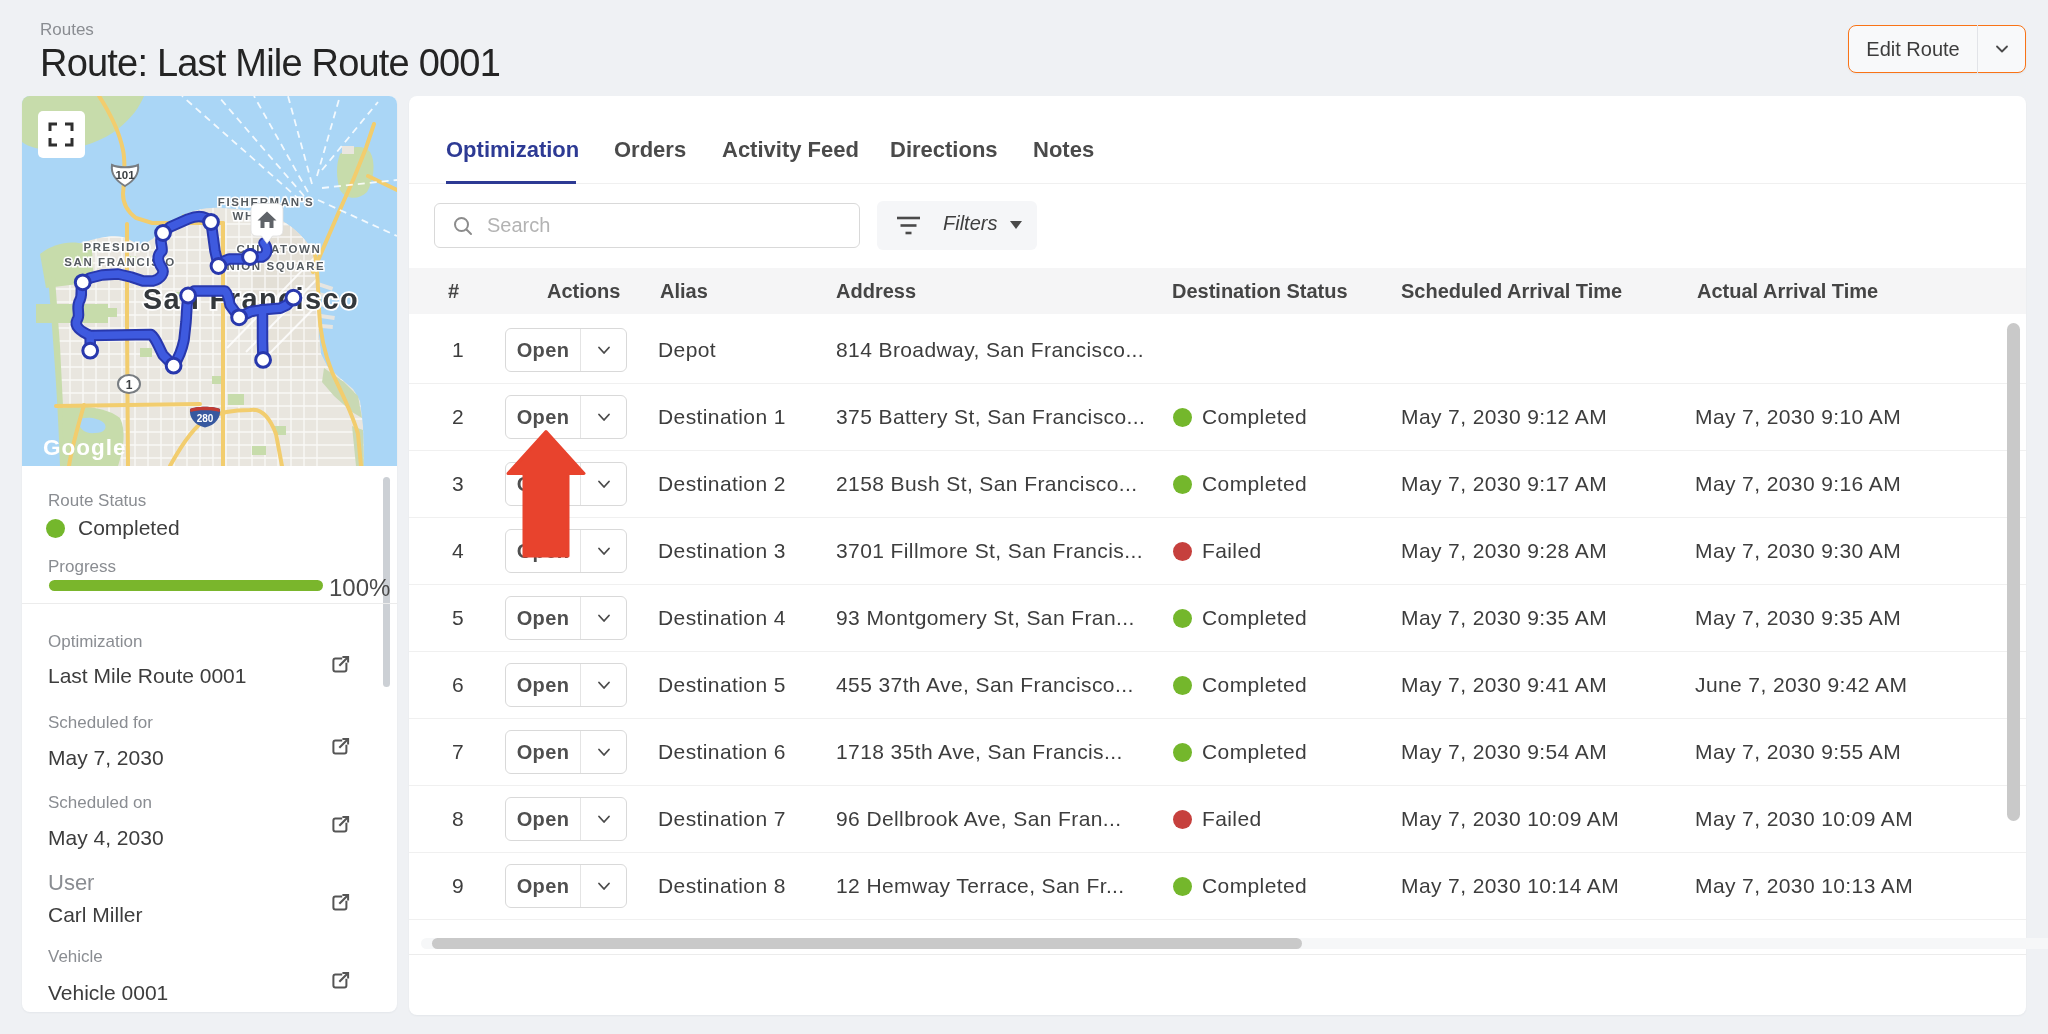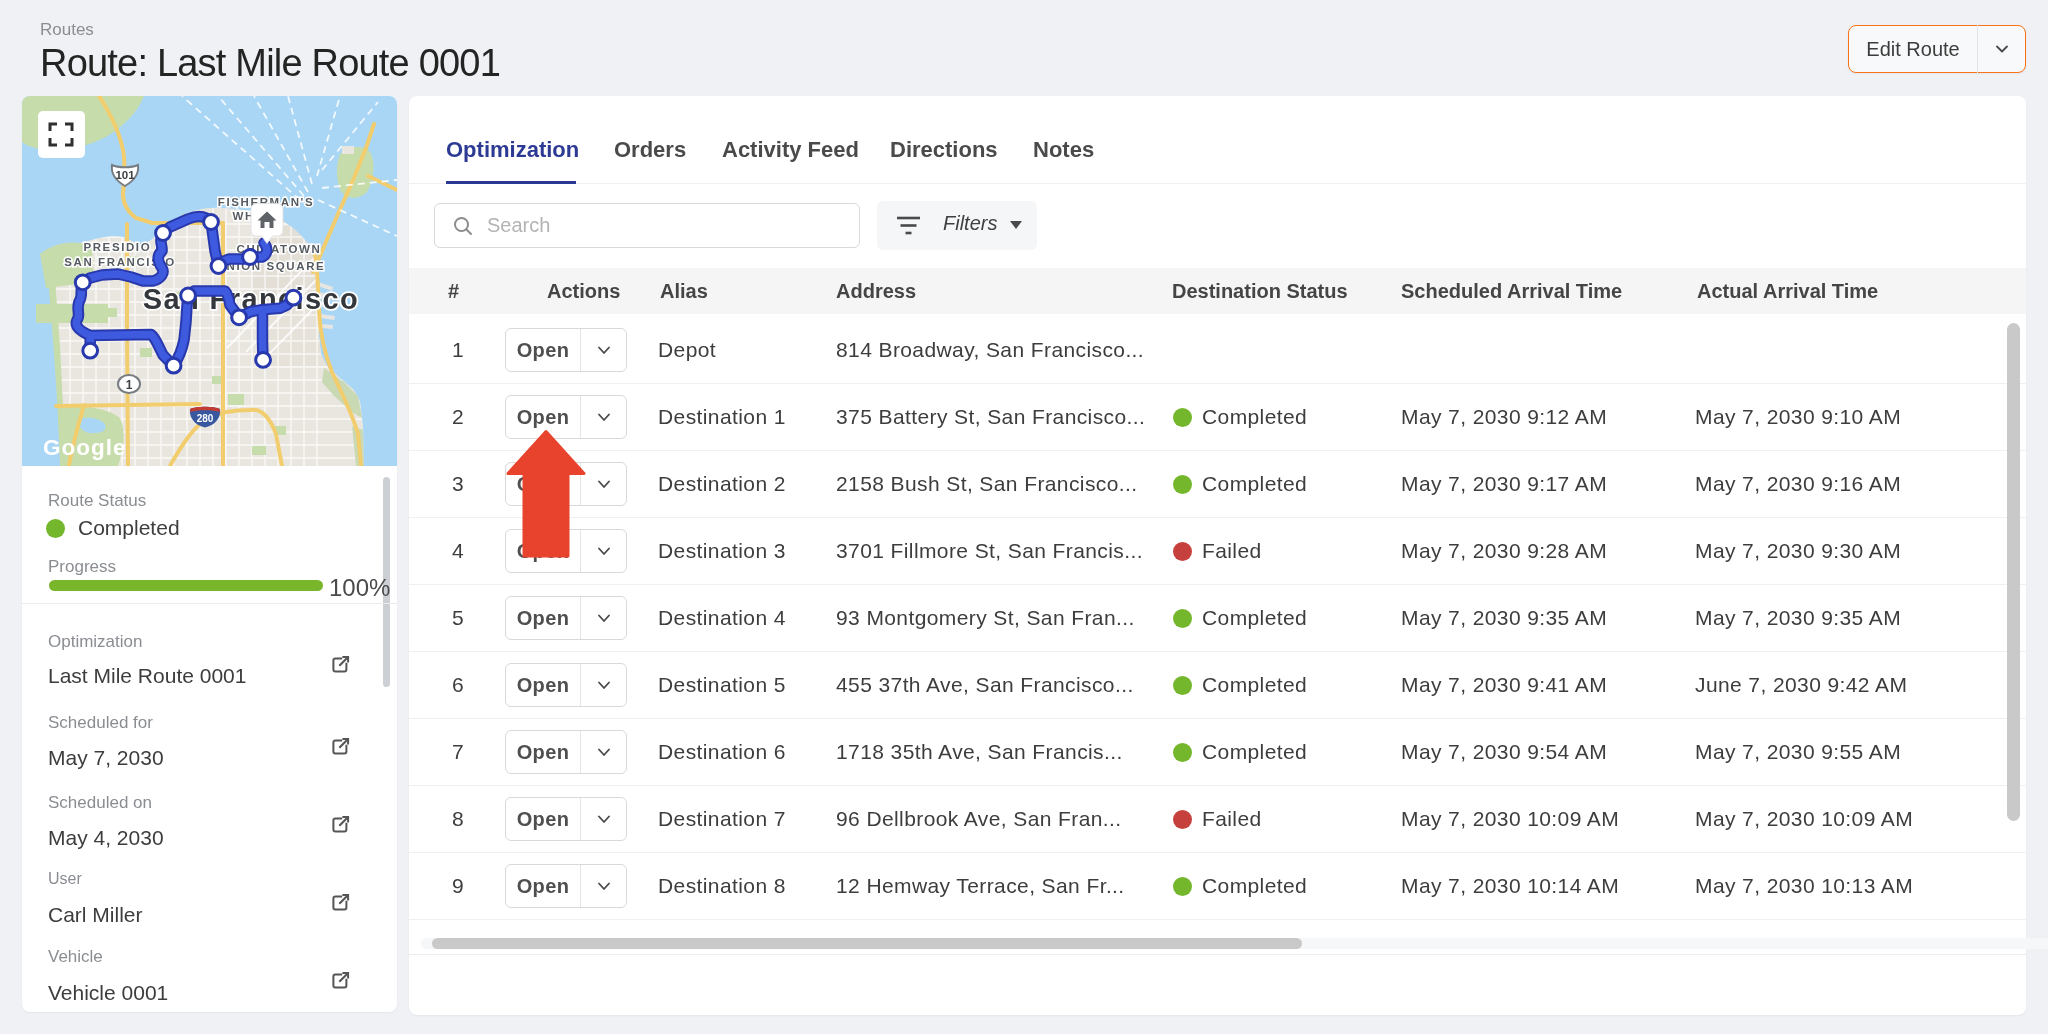--- a/index.html
+++ b/index.html
@@ -237,21 +237,21 @@
     </svg>
 
   <div class="abs" style="left:26px; top:327px; color:#8a8d92; font-size:17px;">Scheduled on</div>
   <div class="abs" style="left:26px; top:360px; font-size:21px; color:#3d3d3d;">May 4, 2030</div>
   <svg class="abs lnk" style="left:308px; top:349px;" viewBox="0 0 20 20">
       <path d="M12.2 3.6 H5.4 C4.2 3.6 3.4 4.4 3.4 5.6 V14.6 C3.4 15.8 4.2 16.6 5.4 16.6 H14.4 C15.6 16.6 16.4 15.8 16.4 14.6 V7.8" fill="none" stroke="#555" stroke-width="2"></path>
       <path d="M12.4 1.9 H18.1 V7.6" fill="none" stroke="#555" stroke-width="2"></path>
       <line x1="9.3" y1="10.7" x2="17.6" y2="2.4" stroke="#555" stroke-width="2.1"></line>
     </svg>
 
-  <div class="abs" style="left:26px; top:404px; color:#8a8d92; font-size:16px;">User</div>
+  <div class="abs" style="left:26px; top:404px; color:#8a8d92; font-size:22px;">User</div>
   <div class="abs" style="left:26px; top:437px; font-size:21px; color:#3d3d3d;">Carl Miller</div>
   <svg class="abs lnk" style="left:308px; top:427px;" viewBox="0 0 20 20">
       <path d="M12.2 3.6 H5.4 C4.2 3.6 3.4 4.4 3.4 5.6 V14.6 C3.4 15.8 4.2 16.6 5.4 16.6 H14.4 C15.6 16.6 16.4 15.8 16.4 14.6 V7.8" fill="none" stroke="#555" stroke-width="2"></path>
       <path d="M12.4 1.9 H18.1 V7.6" fill="none" stroke="#555" stroke-width="2"></path>
       <line x1="9.3" y1="10.7" x2="17.6" y2="2.4" stroke="#555" stroke-width="2.1"></line>
     </svg>
 
   <div class="abs" style="left:26px; top:481px; color:#8a8d92; font-size:17px;">Vehicle</div>
   <div class="abs" style="left:26px; top:515px; font-size:21px; color:#3d3d3d;">Vehicle 0001</div>
   <svg class="abs lnk" style="left:308px; top:505px;" viewBox="0 0 20 20">

